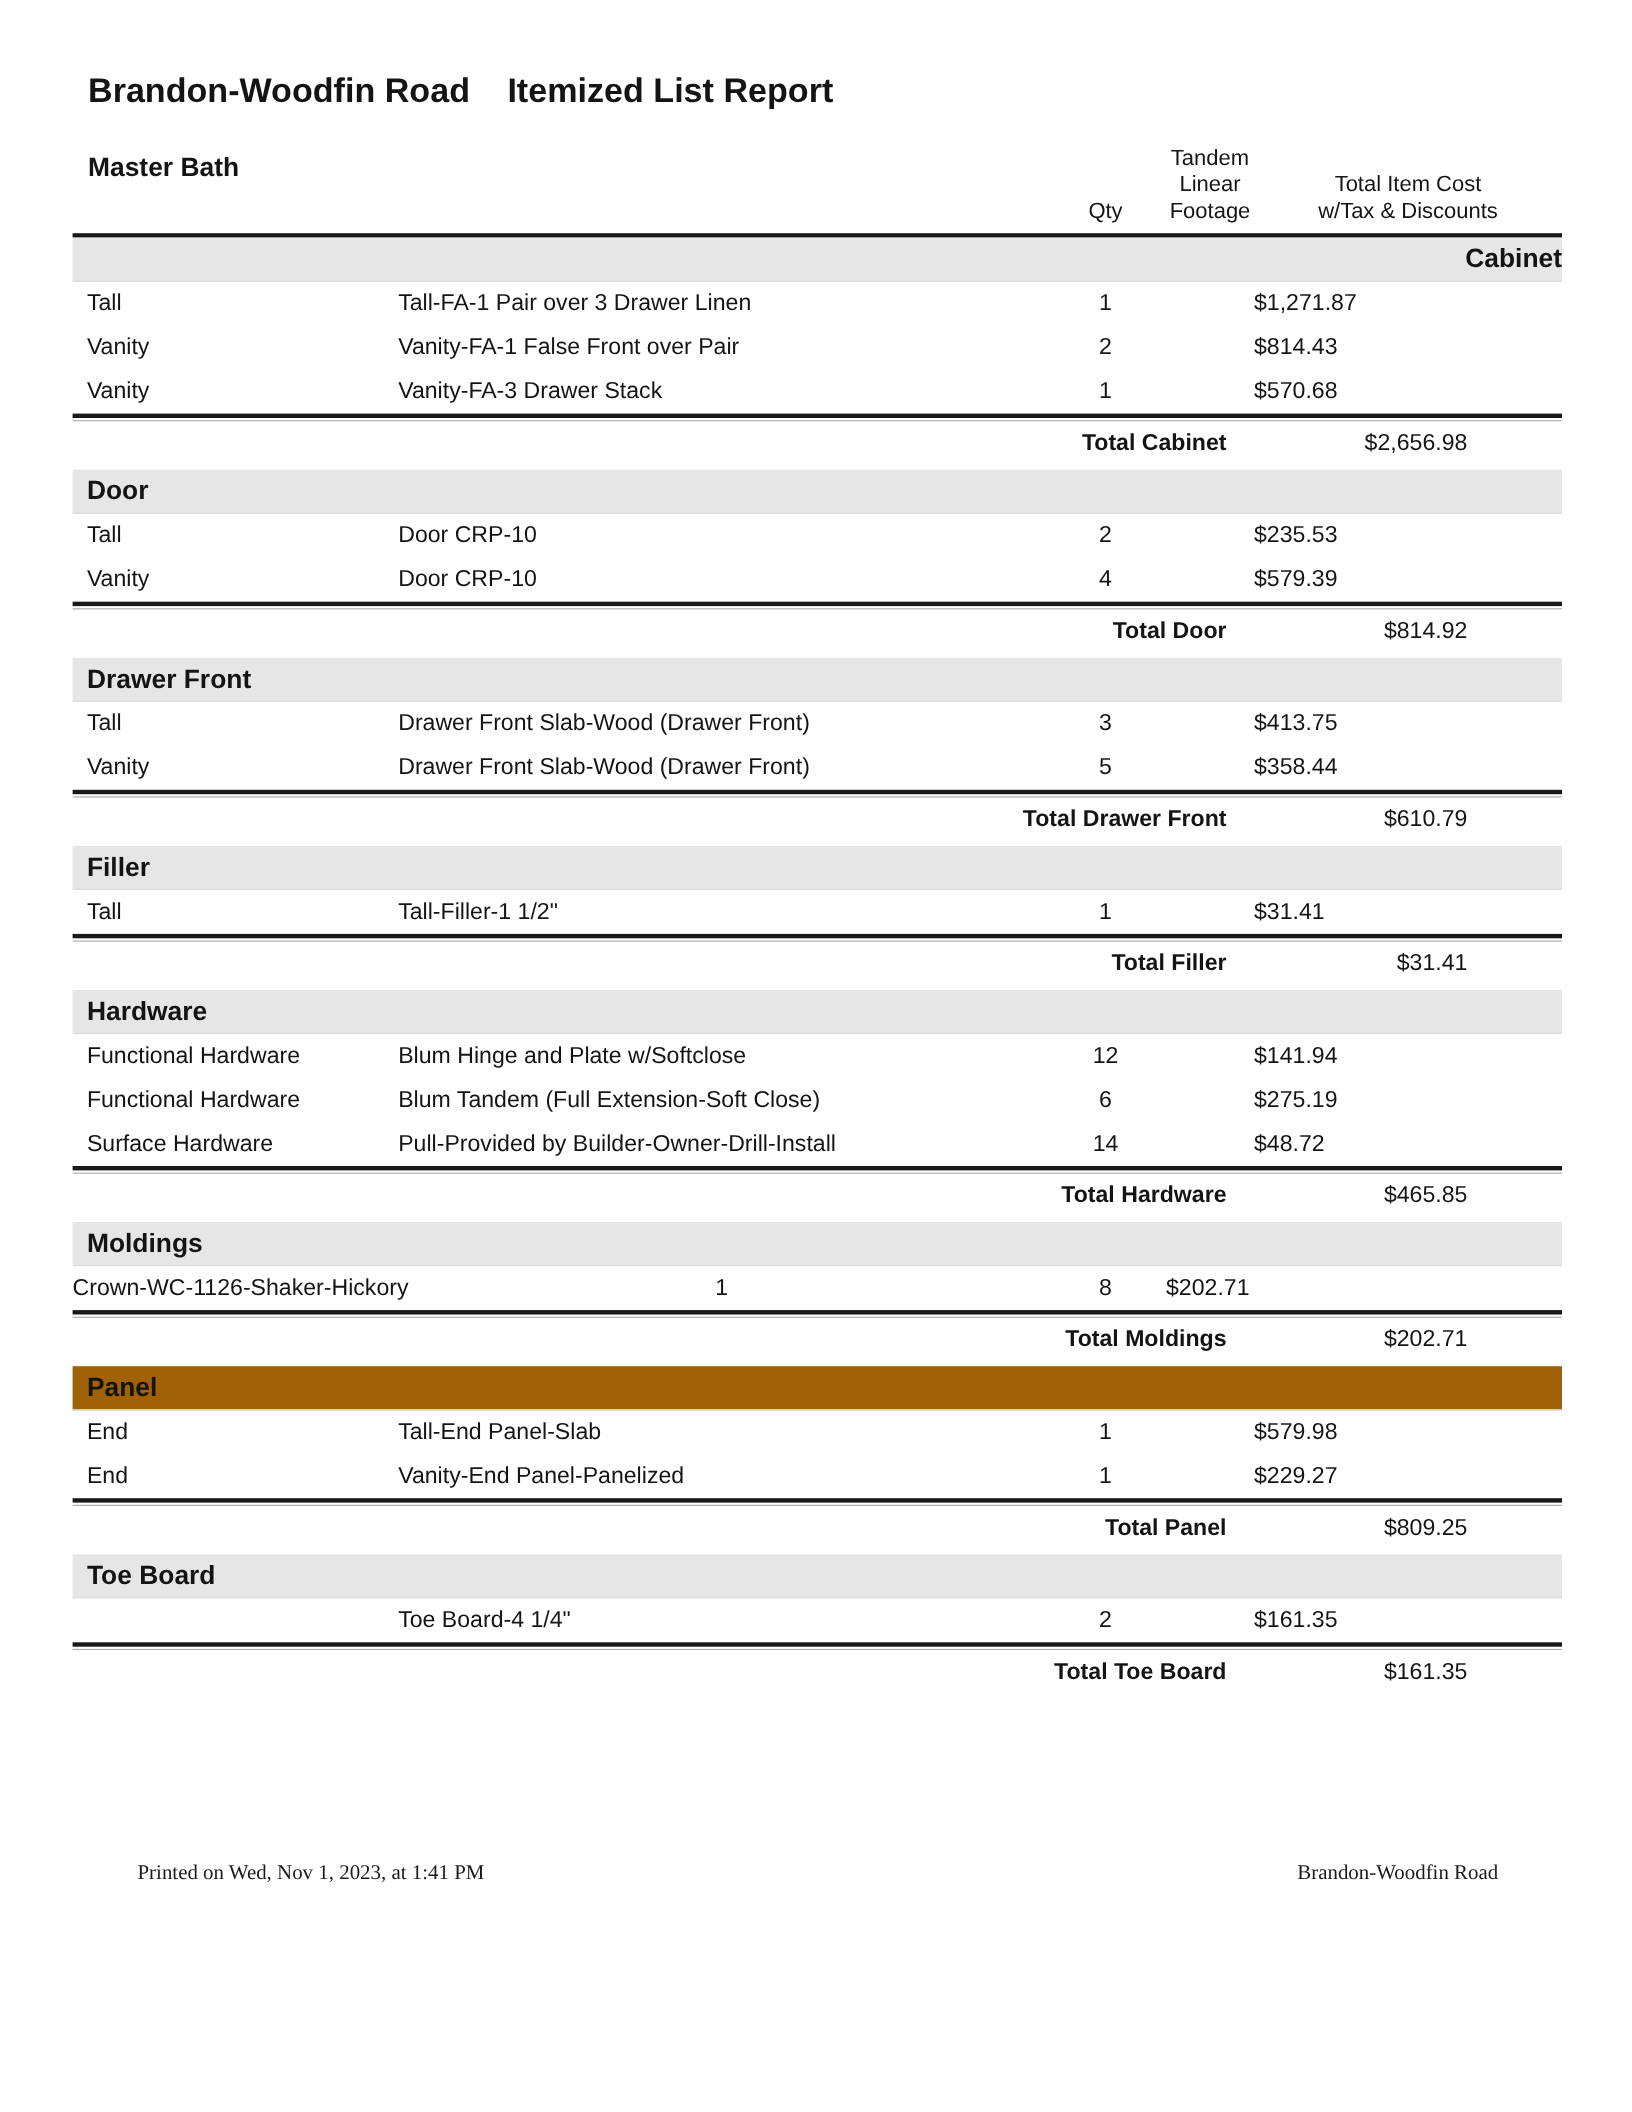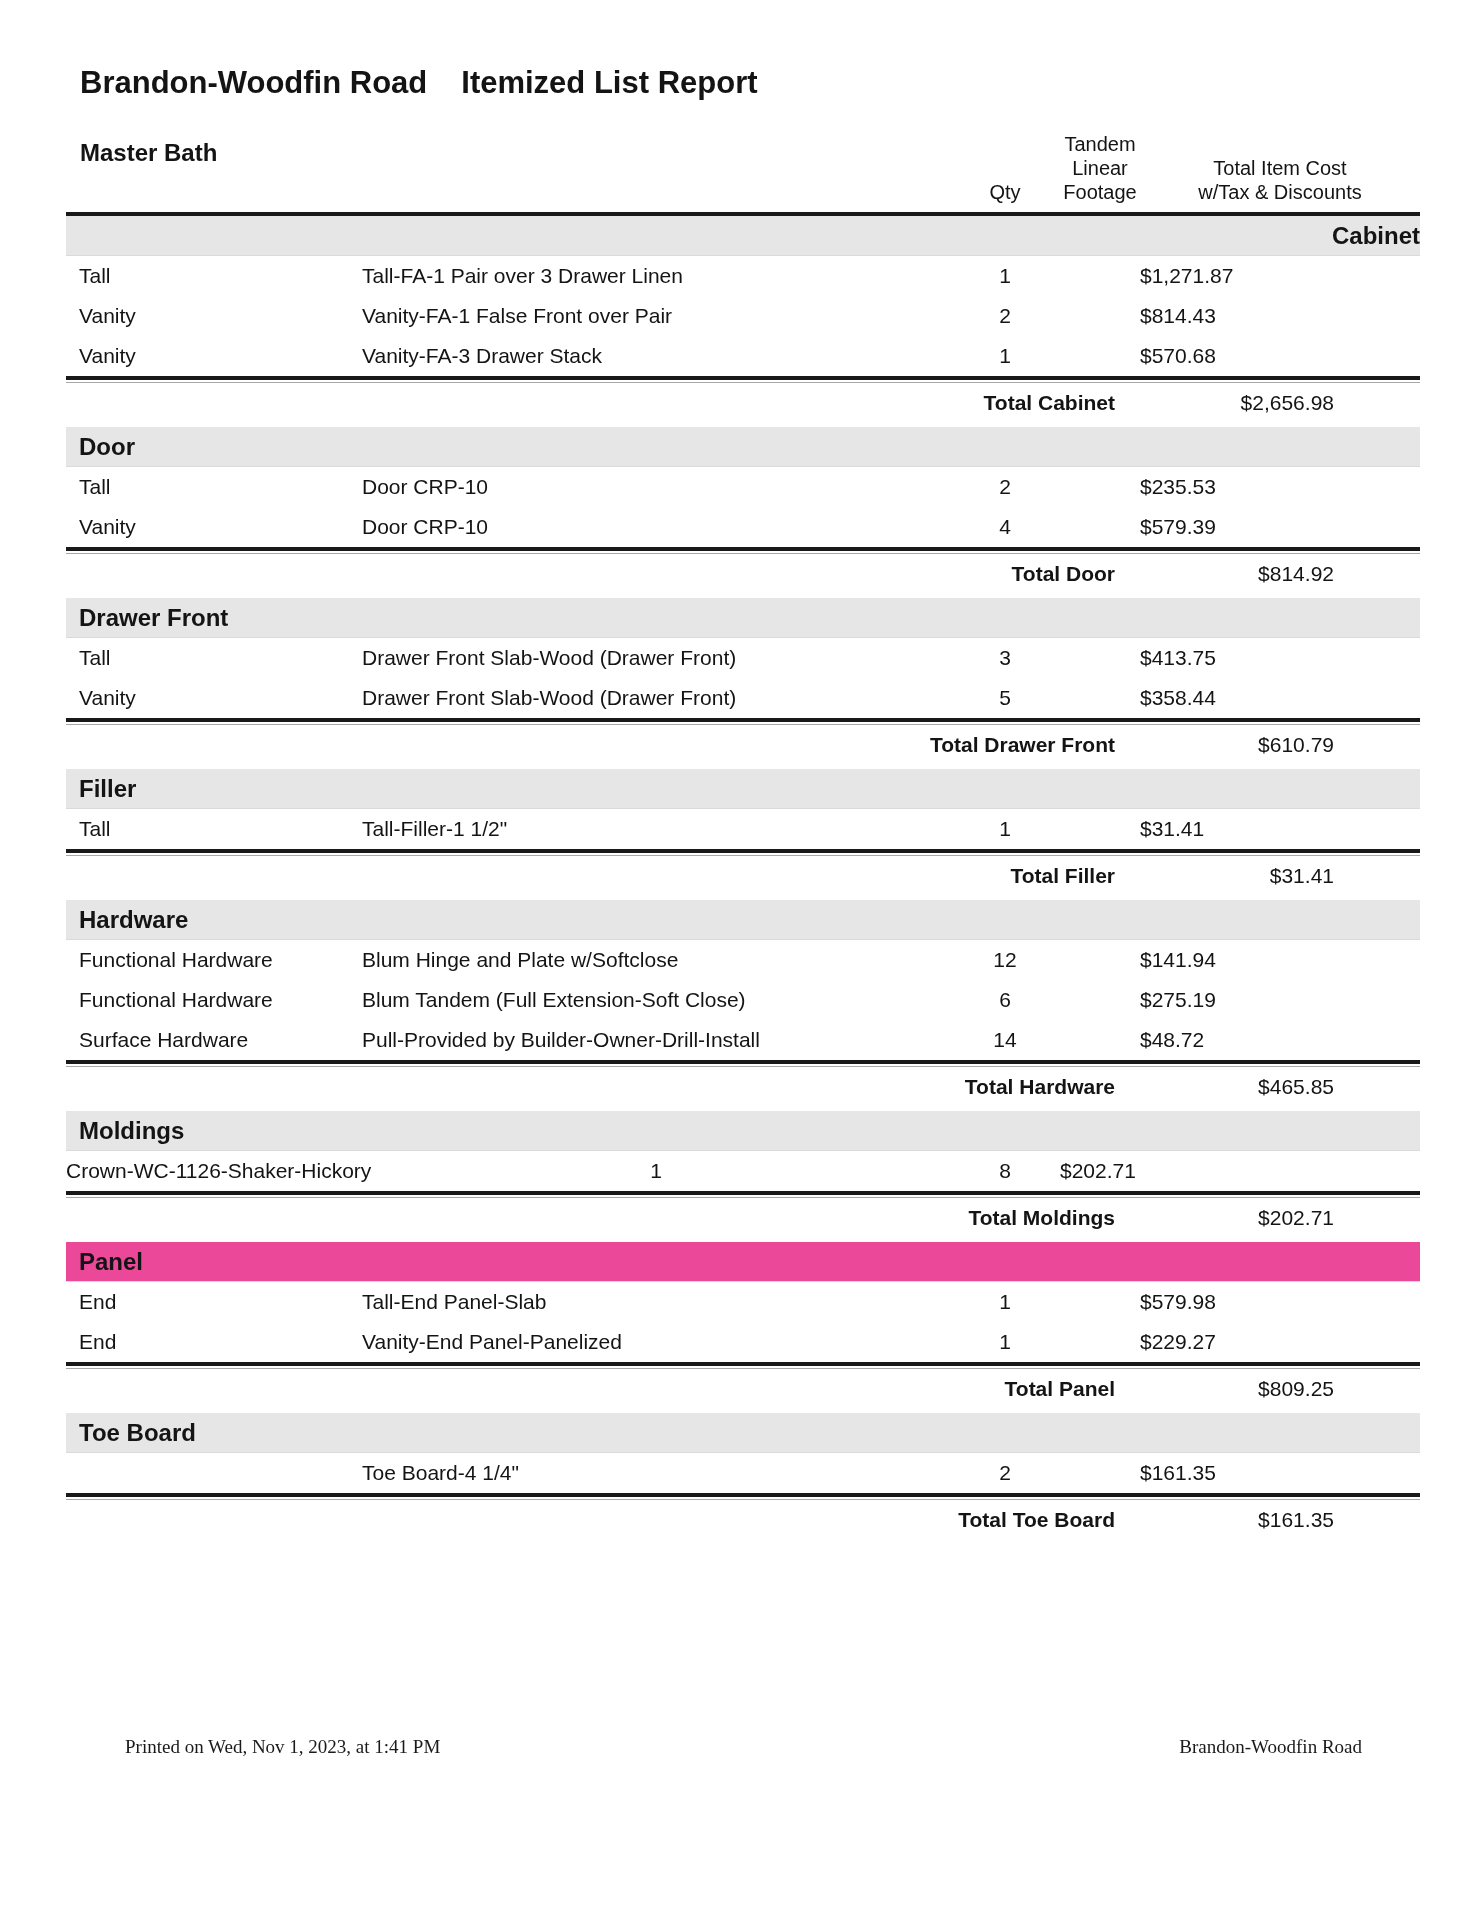--- a/index.html
+++ b/index.html
@@ -86,21 +86,21 @@
     height: 40px;
     line-height: 40px;
     font-size: 21px;
     gap: 12px;
   }
   .t-label { text-align: right; padding-right: 25px; font-weight: bold; }
   .t-cost { text-align: right; padding-right: 98px; }
 
   .footer {
     position: absolute;
-    top: 1736px;
+    top: 1692px;
     left: 125px;
     right: 122px;
     display: flex;
     justify-content: space-between;
     font-family: "Liberation Serif", "DejaVu Serif", serif;
     font-size: 19px;
     color: #1a1a1a;
   }
 </style>
 </head>
@@ -258,21 +258,21 @@
       <div class="c-cost">$202.71</div>
     </div>
     <div class="total-rule tbl"></div>
     <div class="total-row tbl">
       <div class="t-label">Total Moldings</div>
       <div class="t-cost">$202.71</div>
     </div>
   </section>
 
   <section>
-    <div class="section-bar tbl" style="background: #ec4899;"><span>Panel</span></div>
+    <div class="section-bar tbl" style="background: #a16207;"><span>Panel</span></div>
     <div class="item-row grid-cols tbl">
       <div class="c-type">End</div>
       <div class="c-desc">Tall-End Panel-Slab</div>
       <div class="c-qty">1</div>
       <div class="c-ft"></div>
       <div class="c-cost">$579.98</div>
     </div>
     <div class="item-row grid-cols tbl">
       <div class="c-type">End</div>
       <div class="c-desc">Vanity-End Panel-Panelized</div>

